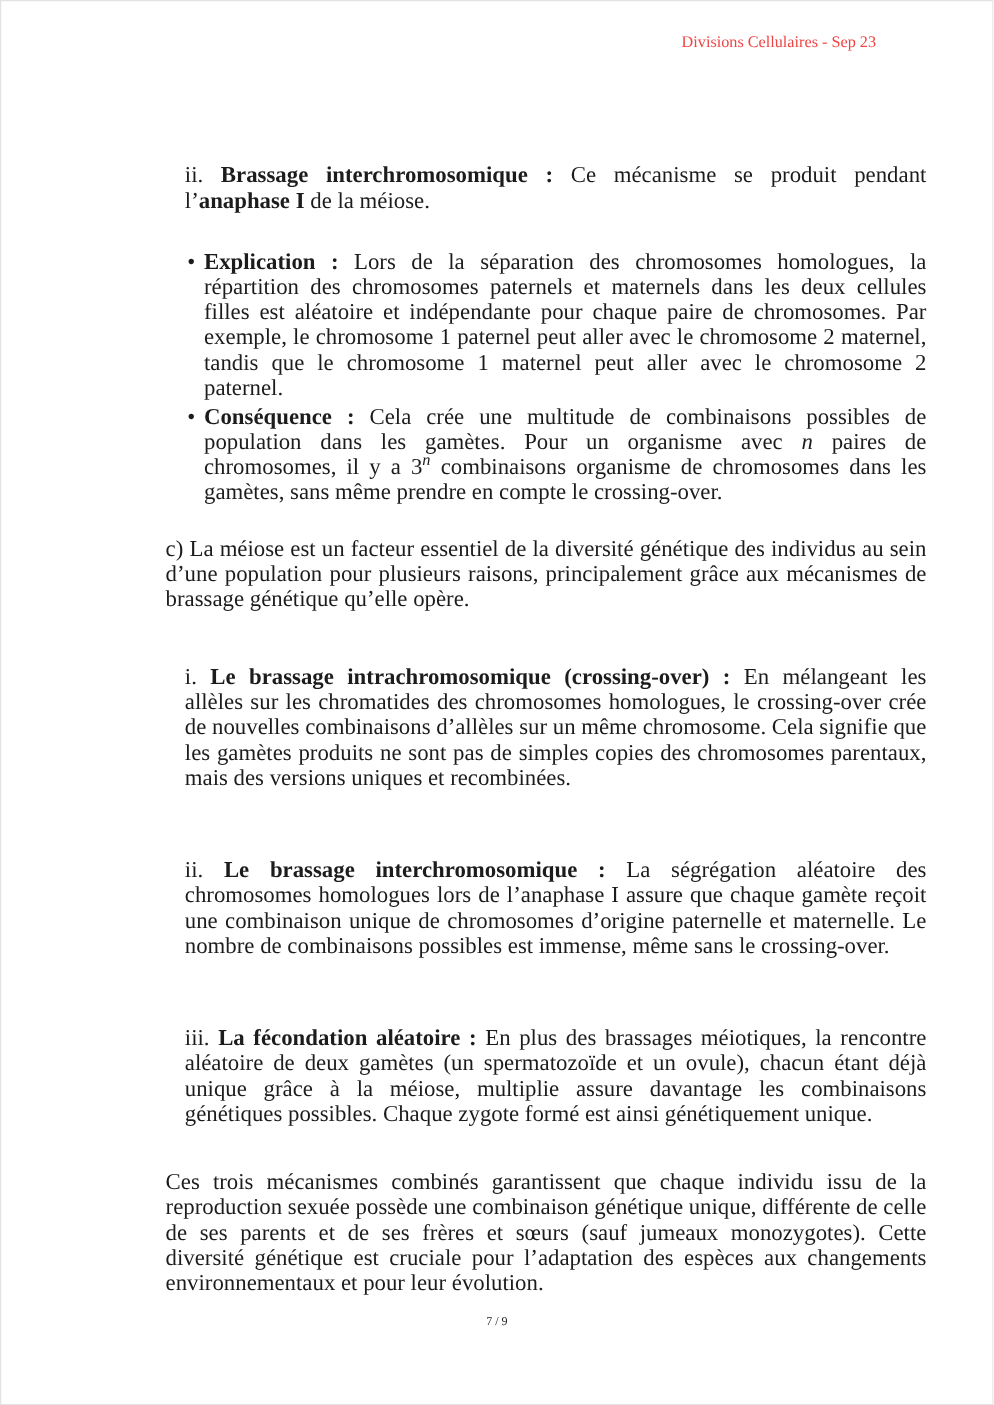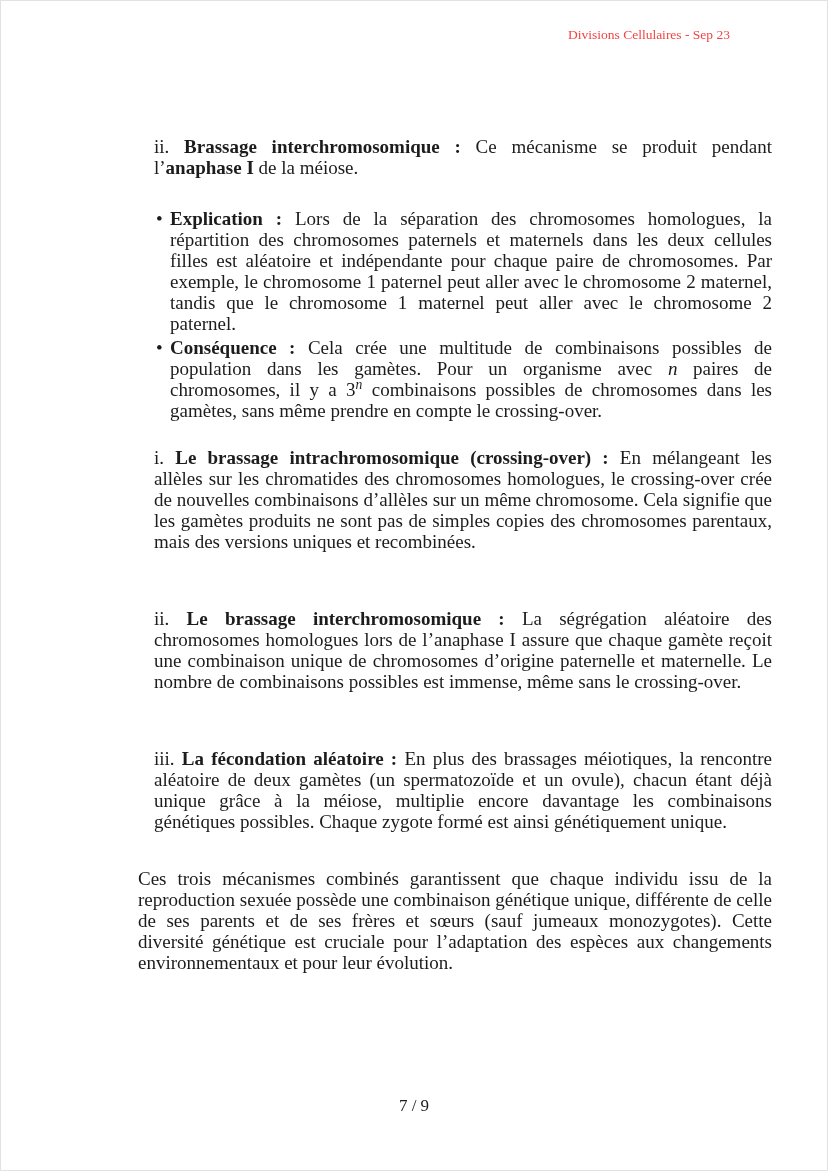--- a/index.html
+++ b/index.html
@@ -55,21 +55,21 @@
     line-height: 0;
     vertical-align: super;
   }
   sup.i { font-style: italic; }
   .page-footer {
     position: absolute;
     top: 1095px;
     left: 0;
     width: 100%;
     text-align: center;
-    font-size: 17px;
+    font-size: 10px;
   }
 </style>
 </head>
 <body>
 
 <div class="page">
 
   <div class="page-header">
     <span>Divisions Cellulaires - Sep 23</span>
   </div>
@@ -78,30 +78,31 @@
 
     <p class="para-intro"><span>ii. </span><span class="b">Brassage interchromosomique&nbsp;:</span><span> Ce mécanisme se produit pendant l’</span><span class="b">anaphase I</span><span> de la méiose.</span></p>
 
     <ul class="bullet-list">
       <li class="bullet-item">
         <span class="bullet">•</span>
         <span><span class="b">Explication&nbsp;:</span><span> Lors de la séparation des chromosomes homologues, la répartition des chromosomes paternels et maternels dans les deux cellules filles est aléatoire et indépendante pour chaque paire de chromosomes. Par exemple, le chromosome 1 paternel peut aller avec le chromosome 2 maternel, tandis que le chromosome 1 maternel peut aller avec le chromosome 2 paternel.</span></span>
       </li>
       <li class="bullet-item">
         <span class="bullet">•</span>
-        <span><span class="b">Conséquence&nbsp;:</span><span> Cela crée une multitude de combinaisons possibles de population dans les gamètes. Pour un organisme avec </span><span class="i">n</span><span> paires de chromosomes, il y a 3</span><sup class="i">n</sup><span> combinaisons possibles de chromosomes dans les gamètes, sans même prendre en compte le crossing-over.</span></span>
+        <span><span class="b">Conséquence&nbsp;:</span><span> Cela crée une multitude de combinaisons possibles de population dans les gamètes. Pour un organisme avec </span><span class="i">n</span><span> paires de chromosomes, il y a 3</span><sup class="i">n</sup><span> combinaisons organisme de chromosomes dans les gamètes, sans même prendre en compte le crossing-over.</span></span>
       </li>
     </ul>
 
+    <p class="para-c"><span>c) La méiose est un facteur essentiel de la diversité génétique des individus au sein d’une population pour plusieurs raisons, principalement grâce aux mécanismes de brassage génétique qu’elle opère.</span></p>
 
     <p class="para-enum-i"><span>i. </span><span class="b">Le brassage intrachromosomique (crossing-over)&nbsp;:</span><span> En mélangeant les allèles sur les chromatides des chromosomes homologues, le crossing-over crée de nouvelles combinaisons d’allèles sur un même chromosome. Cela signifie que les gamètes produits ne sont pas de simples copies des chromosomes parentaux, mais des versions uniques et recombinées.</span></p>
 
     <p class="para-enum-ii"><span>ii. </span><span class="b">Le brassage interchromosomique&nbsp;:</span><span> La ségrégation aléatoire des chromosomes homologues lors de l’anaphase I assure que chaque gamète reçoit une combinaison unique de chromosomes d’origine paternelle et maternelle. Le nombre de combinaisons possibles est immense, même sans le crossing-over.</span></p>
 
-    <p class="para-enum-iii"><span>iii. </span><span class="b">La fécondation aléatoire&nbsp;:</span><span> En plus des brassages méiotiques, la rencontre aléatoire de deux gamètes (un spermatozoïde et un ovule), chacun étant déjà unique grâce à la méiose, multiplie encore davantage les combinaisons génétiques possibles. Chaque zygote formé est ainsi génétiquement unique.</span></p>
+    <p class="para-enum-iii"><span>iii. </span><span class="b">La fécondation aléatoire&nbsp;:</span><span> En plus des brassages méiotiques, la rencontre aléatoire de deux gamètes (un spermatozoïde et un ovule), chacun étant déjà unique grâce à la méiose, multiplie assure davantage les combinaisons génétiques possibles. Chaque zygote formé est ainsi génétiquement unique.</span></p>
 
     <p class="para-conclusion"><span>Ces trois mécanismes combinés garantissent que chaque individu issu de la reproduction sexuée possède une combinaison génétique unique, différente de celle de ses parents et de ses frères et sœurs (sauf jumeaux monozygotes). Cette diversité génétique est cruciale pour l’adaptation des espèces aux changements environnementaux et pour leur évolution.</span></p>
 
   </div>
 
   <div class="page-footer">
     <span>7 / 9</span>
   </div>
 
 </div>

